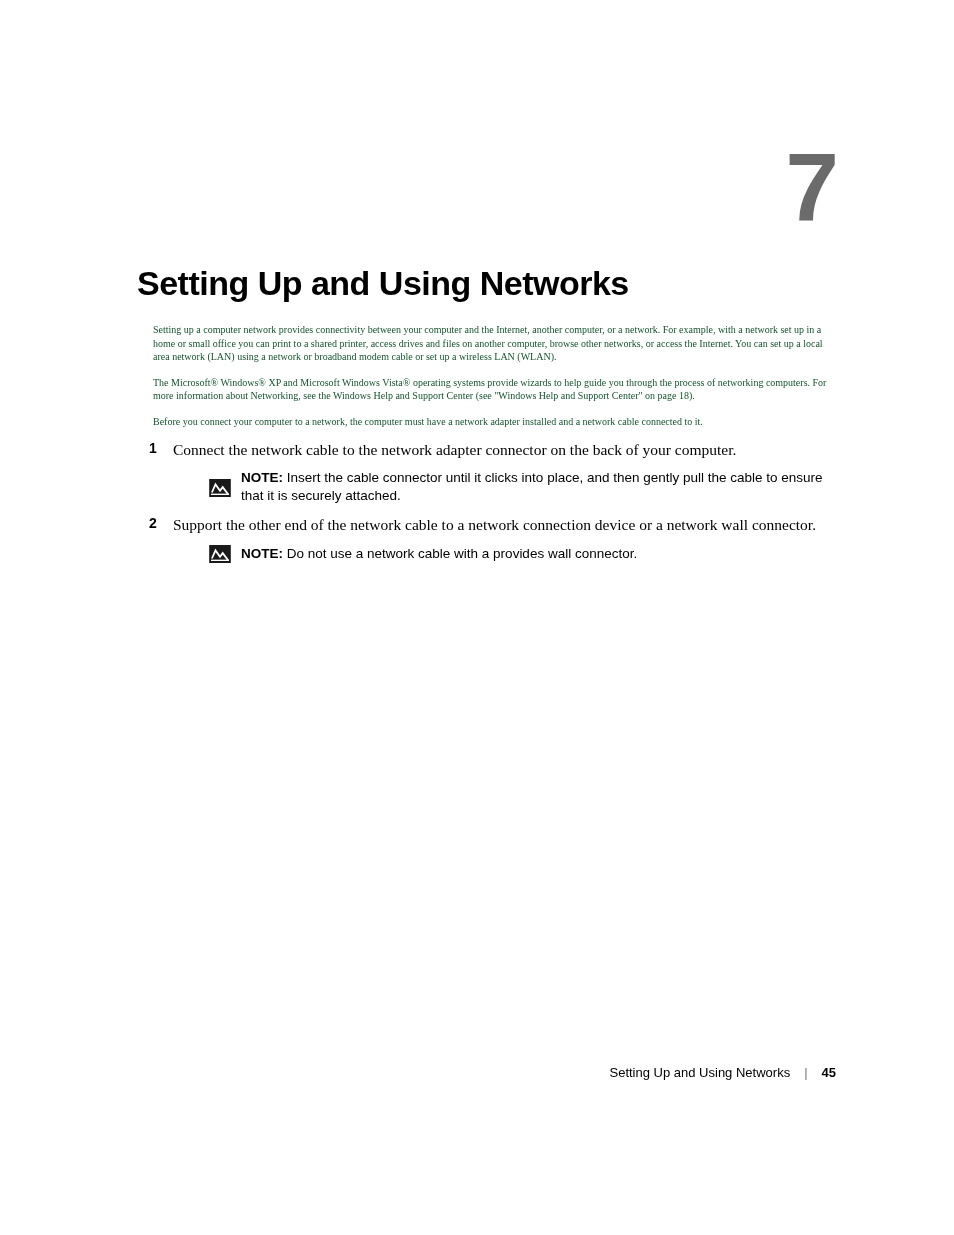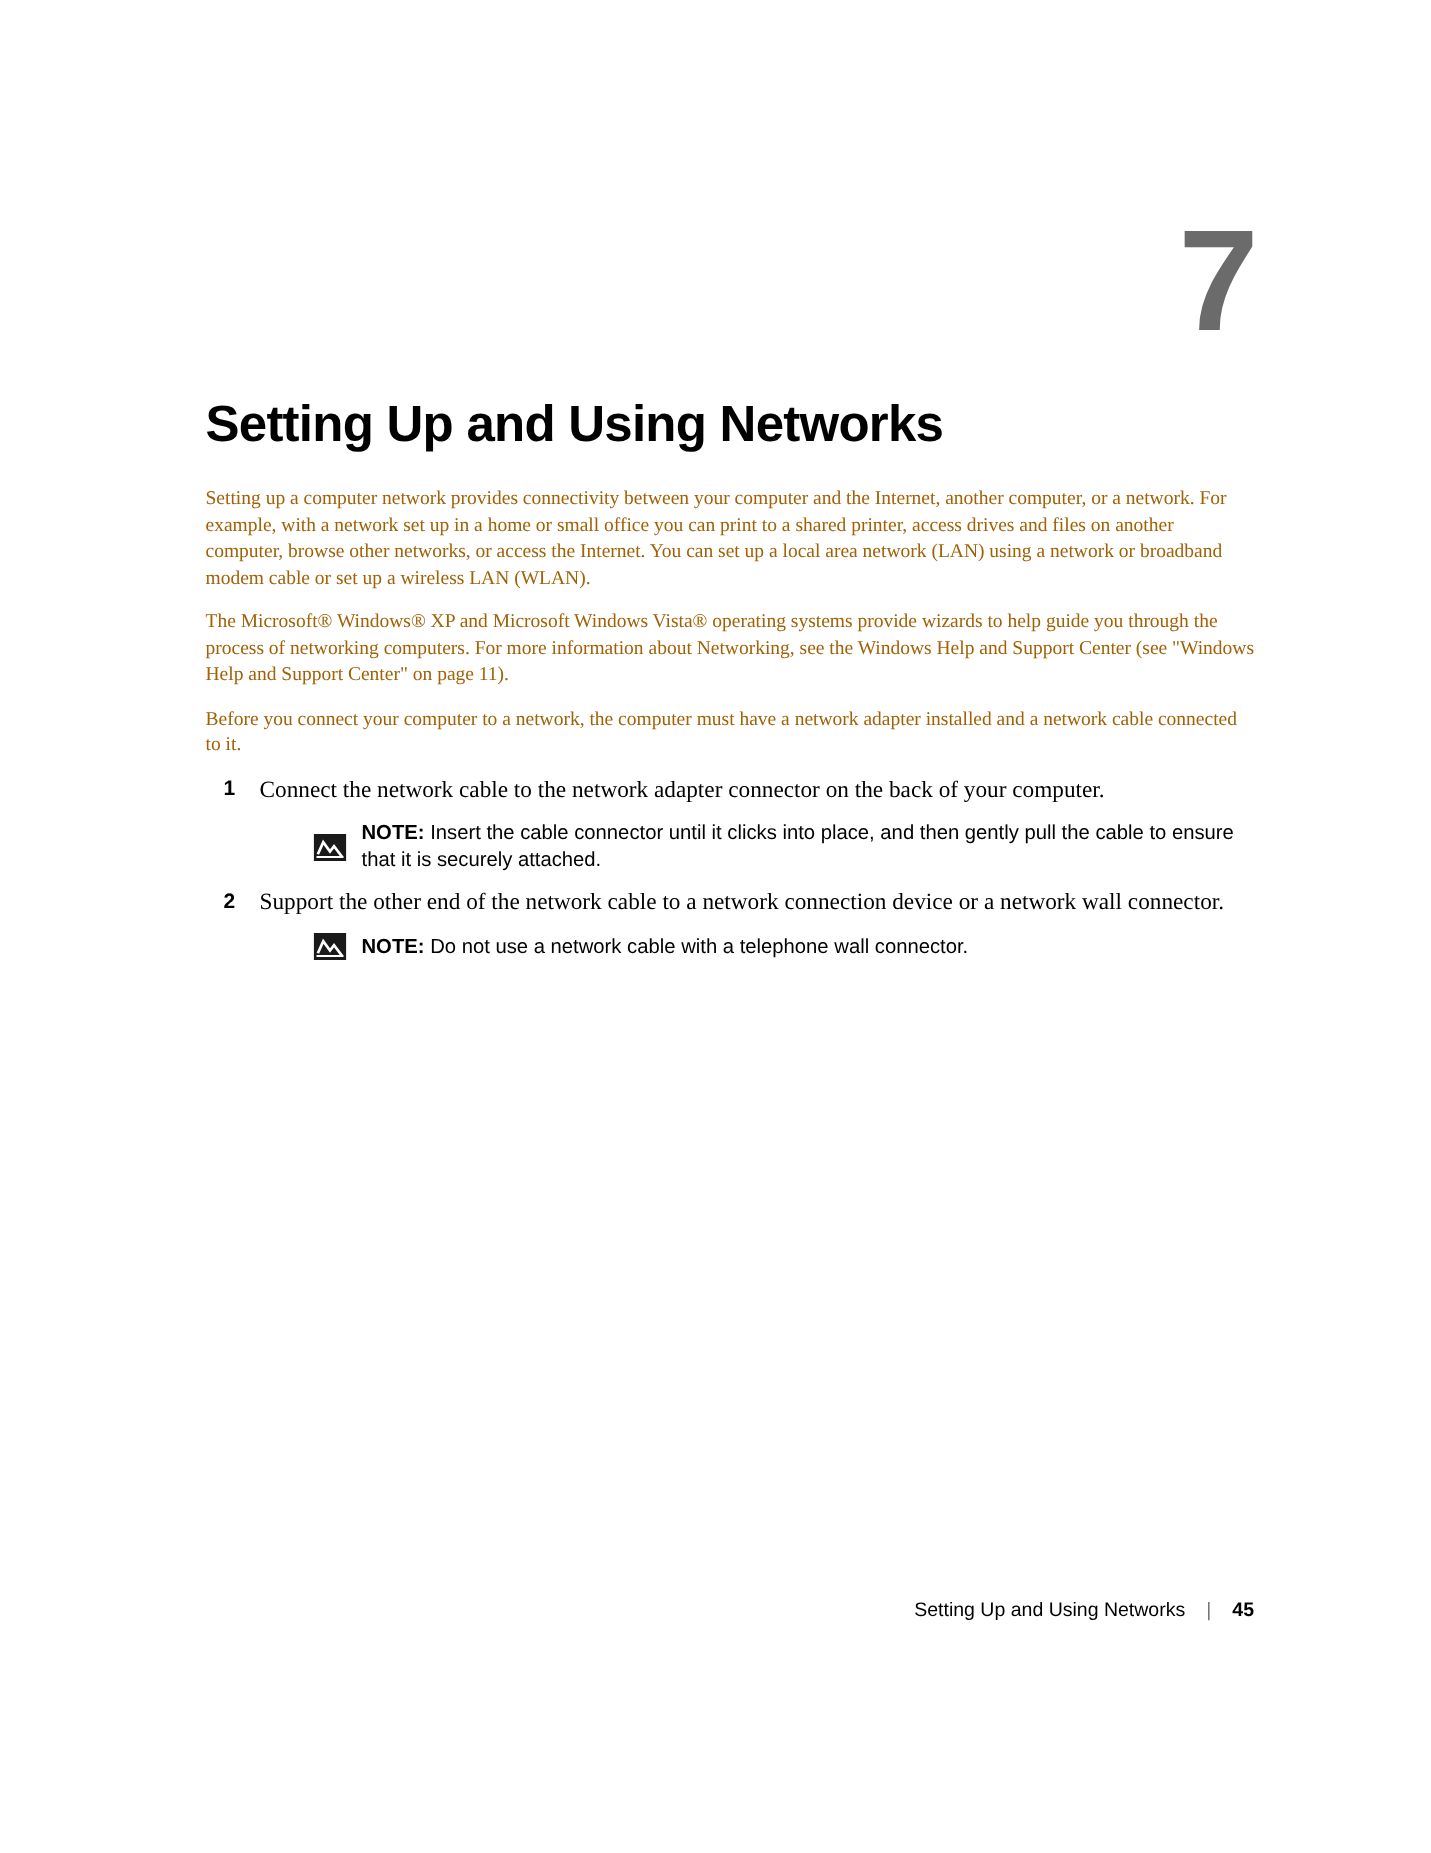--- a/index.html
+++ b/index.html
@@ -36,24 +36,24 @@
   h1.title {
     font-family: Arial, Helvetica, sans-serif;
     font-weight: 800;
     font-size: 34px;
     margin: 0 0 20px 0;
     letter-spacing: -0.5px;
     color: #000;
   }
   p.body {
     font-family: Georgia, "Times New Roman", serif;
-    font-size: 13px;
+    font-size: 10px;
     line-height: 1.35;
-    margin: 0 0 12px 0;
-    color: #a16207;
+    margin: 0 0 12px 16px;
+    color: #14532d;
   }
   h2.section {
     font-family: Arial, Helvetica, sans-serif;
     font-weight: 800;
     font-size: 22px;
     margin: 22px 0 10px 0;
     letter-spacing: -0.3px;
   }
   ol.steps {
     list-style: none;
@@ -123,21 +123,21 @@
 <div class="page">
 
   <div class="chapter-num">7</div>
 
   <div class="content">
 
     <h1 class="title">Setting Up and Using Networks</h1>
 
     <p class="body">Setting up a computer network provides connectivity between your computer and the Internet, another computer, or a network. For example, with a network set up in a home or small office you can print to a shared printer, access drives and files on another computer, browse other networks, or access the Internet. You can set up a local area network (LAN) using a network or broadband modem cable or set up a wireless LAN (WLAN).</p>
 
-    <p class="body">The Microsoft® Windows® XP and Microsoft Windows Vista® operating systems provide wizards to help guide you through the process of networking computers. For more information about Networking, see the Windows Help and Support Center (see "Windows Help and Support Center" on page 11).</p>
+    <p class="body">The Microsoft® Windows® XP and Microsoft Windows Vista® operating systems provide wizards to help guide you through the process of networking computers. For more information about Networking, see the Windows Help and Support Center (see "Windows Help and Support Center" on page 18).</p>
 
 
     <p class="body">Before you connect your computer to a network, the computer must have a network adapter installed and a network cable connected to it.</p>
 
     <ol class="steps">
 
       <li>
         <span class="num">1</span>
         <span class="step-text">Connect the network cable to the network adapter connector on the back of your computer.</span>
         <div class="note-row">
@@ -159,21 +159,21 @@
         <span class="step-text">Support the other end of the network cable to a network connection device or a network wall connector.</span>
         <div class="note-row">
           <span class="note-icon">
             <svg viewBox="0 0 24 20" width="22" height="18">
               <rect x="0" y="0" width="24" height="20" fill="#1a1a1a"></rect>
               <path d="M3 15 L7 6 L12 13 L15 9 L21 17" stroke="#fff" stroke-width="2" fill="none"></path>
               <line x1="2" y1="17" x2="22" y2="17" stroke="#fff" stroke-width="1.5"></line>
             </svg>
           </span>
           <span class="note-text">
-            <span class="label">NOTE:</span><span> Do not use a network cable with a telephone wall connector.</span>
+            <span class="label">NOTE:</span><span> Do not use a network cable with a provides wall connector.</span>
           </span>
         </div>
       </li>
 
     </ol>
 
   </div>
 
   <div class="footer">
     <span>Setting Up and Using Networks</span>

